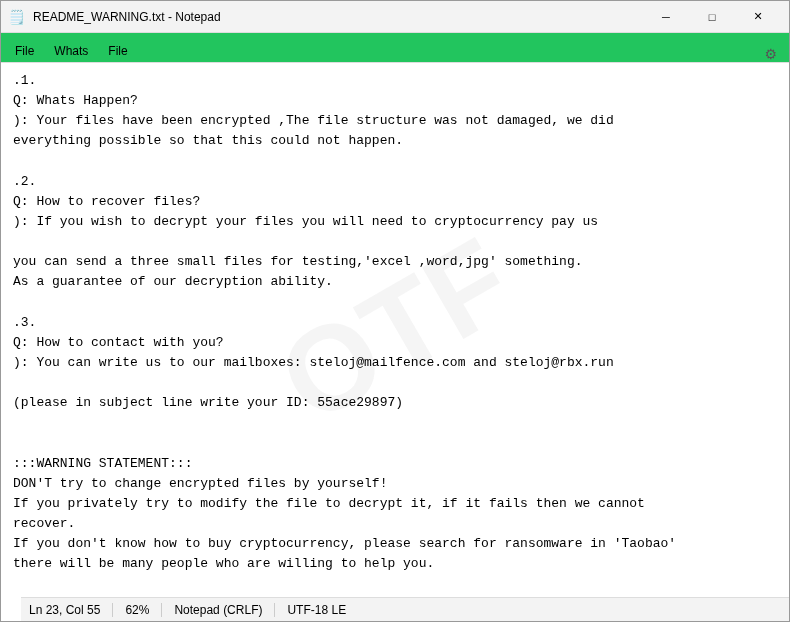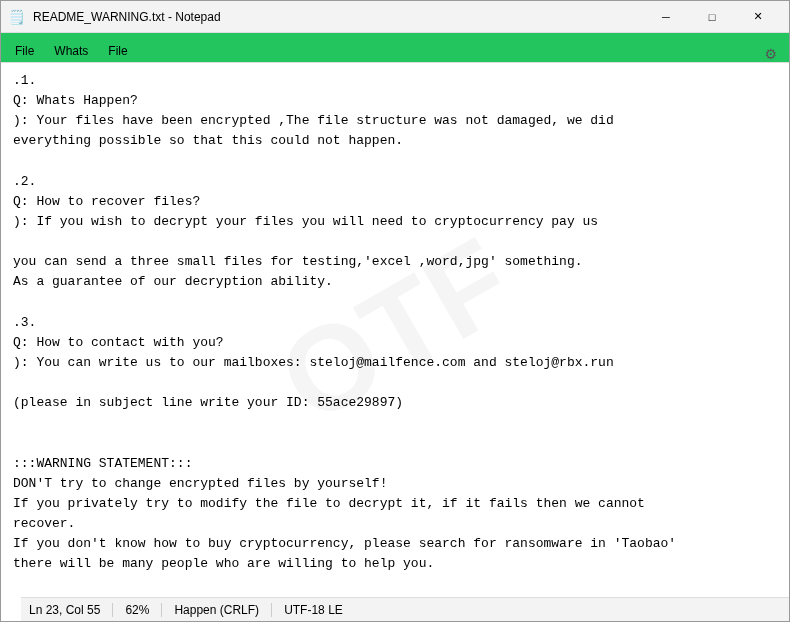--- a/index.html
+++ b/index.html
@@ -215,17 +215,17 @@
 DON'T try to change encrypted files by yourself!
 If you privately try to modify the file to decrypt it, if it fails then we cannot
 recover.
 If you don't know how to buy cryptocurrency, please search for ransomware in 'Taobao'
 there will be many people who are willing to help you.</pre>
   </div>
 
   <div class="status-bar">
     <span class="status-item">Ln 23, Col 55</span>
     <span class="status-item">62%</span>
-    <span class="status-item">Happen (CRLF)</span>
+    <span class="status-item">Notepad (CRLF)</span>
     <span class="status-item">UTF-18 LE</span>
   </div>
 
 </div>
 
 </body></html>

